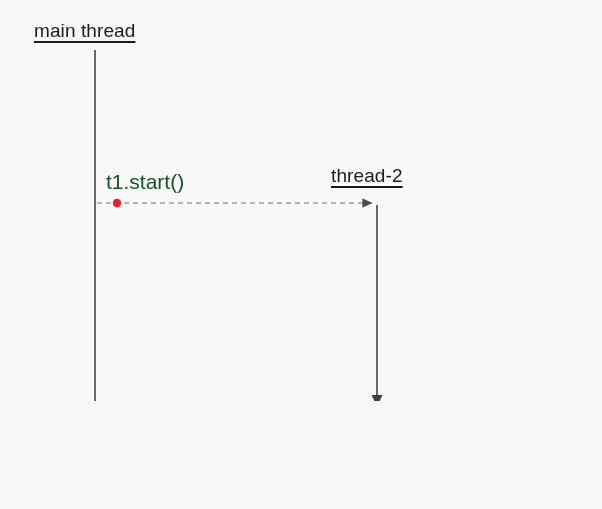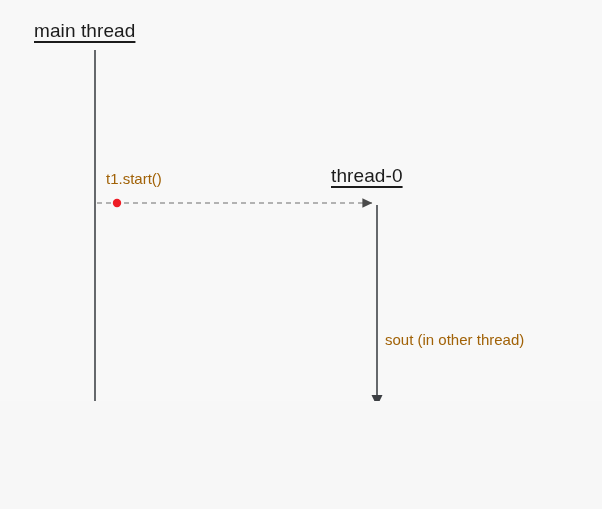--- a/index.html
+++ b/index.html
@@ -34,23 +34,23 @@
     color: #1c1c1c;
     letter-spacing: 0.1px;
     white-space: nowrap;
     text-decoration: underline;
     text-underline-offset: 4px;
     text-decoration-thickness: 1.5px;
   }
   .note {
     position: absolute;
     font-family: "Liberation Sans", sans-serif;
-    font-size: 15px;
+    font-size: 21px;
     font-weight: 400;
-    color: #a16207;
+    color: #14532d;
     white-space: nowrap;
   }
   #main-thread-title { left: 34px; top: 20px; }
   #thread0-title     { left: 331px; top: 165px; }
   #label-t1-start    { left: 106px; top: 170px; }
   #label-sout-main   { left: 107px; top: 323px; }
   #label-sout-other  { left: 385px; top: 331px; }
 </style>
 </head>
 <body>
@@ -75,20 +75,19 @@
 
     <line x1="377" y1="205" x2="377" y2="406" stroke="#55585c" stroke-width="1.8" marker-end="url(#arrow-solid)"></line>
 
     <path d="M 360.5,409.5 L 375,424 L 389.5,409.5 L 399.5,419.5 L 385,434
              L 399.5,448.5 L 389.5,458.5 L 375,444 L 360.5,458.5 L 350.5,448.5
              L 365,434 L 350.5,419.5 z" fill="#ffffff" stroke="#4a4a4a" stroke-width="1.6" stroke-linejoin="miter"></path>
   </svg>
 
   <div class="lane-title" id="main-thread-title">main thread</div>
 
-  <div class="lane-title" id="thread0-title">thread-0</div>
+  <div class="lane-title" id="thread0-title">thread-2</div>
 
   <div class="note" id="label-t1-start">t1.start()</div>
 
 
-  <div class="note" id="label-sout-other">sout (in other thread)</div>
 
 </div>
 
 </body></html>

